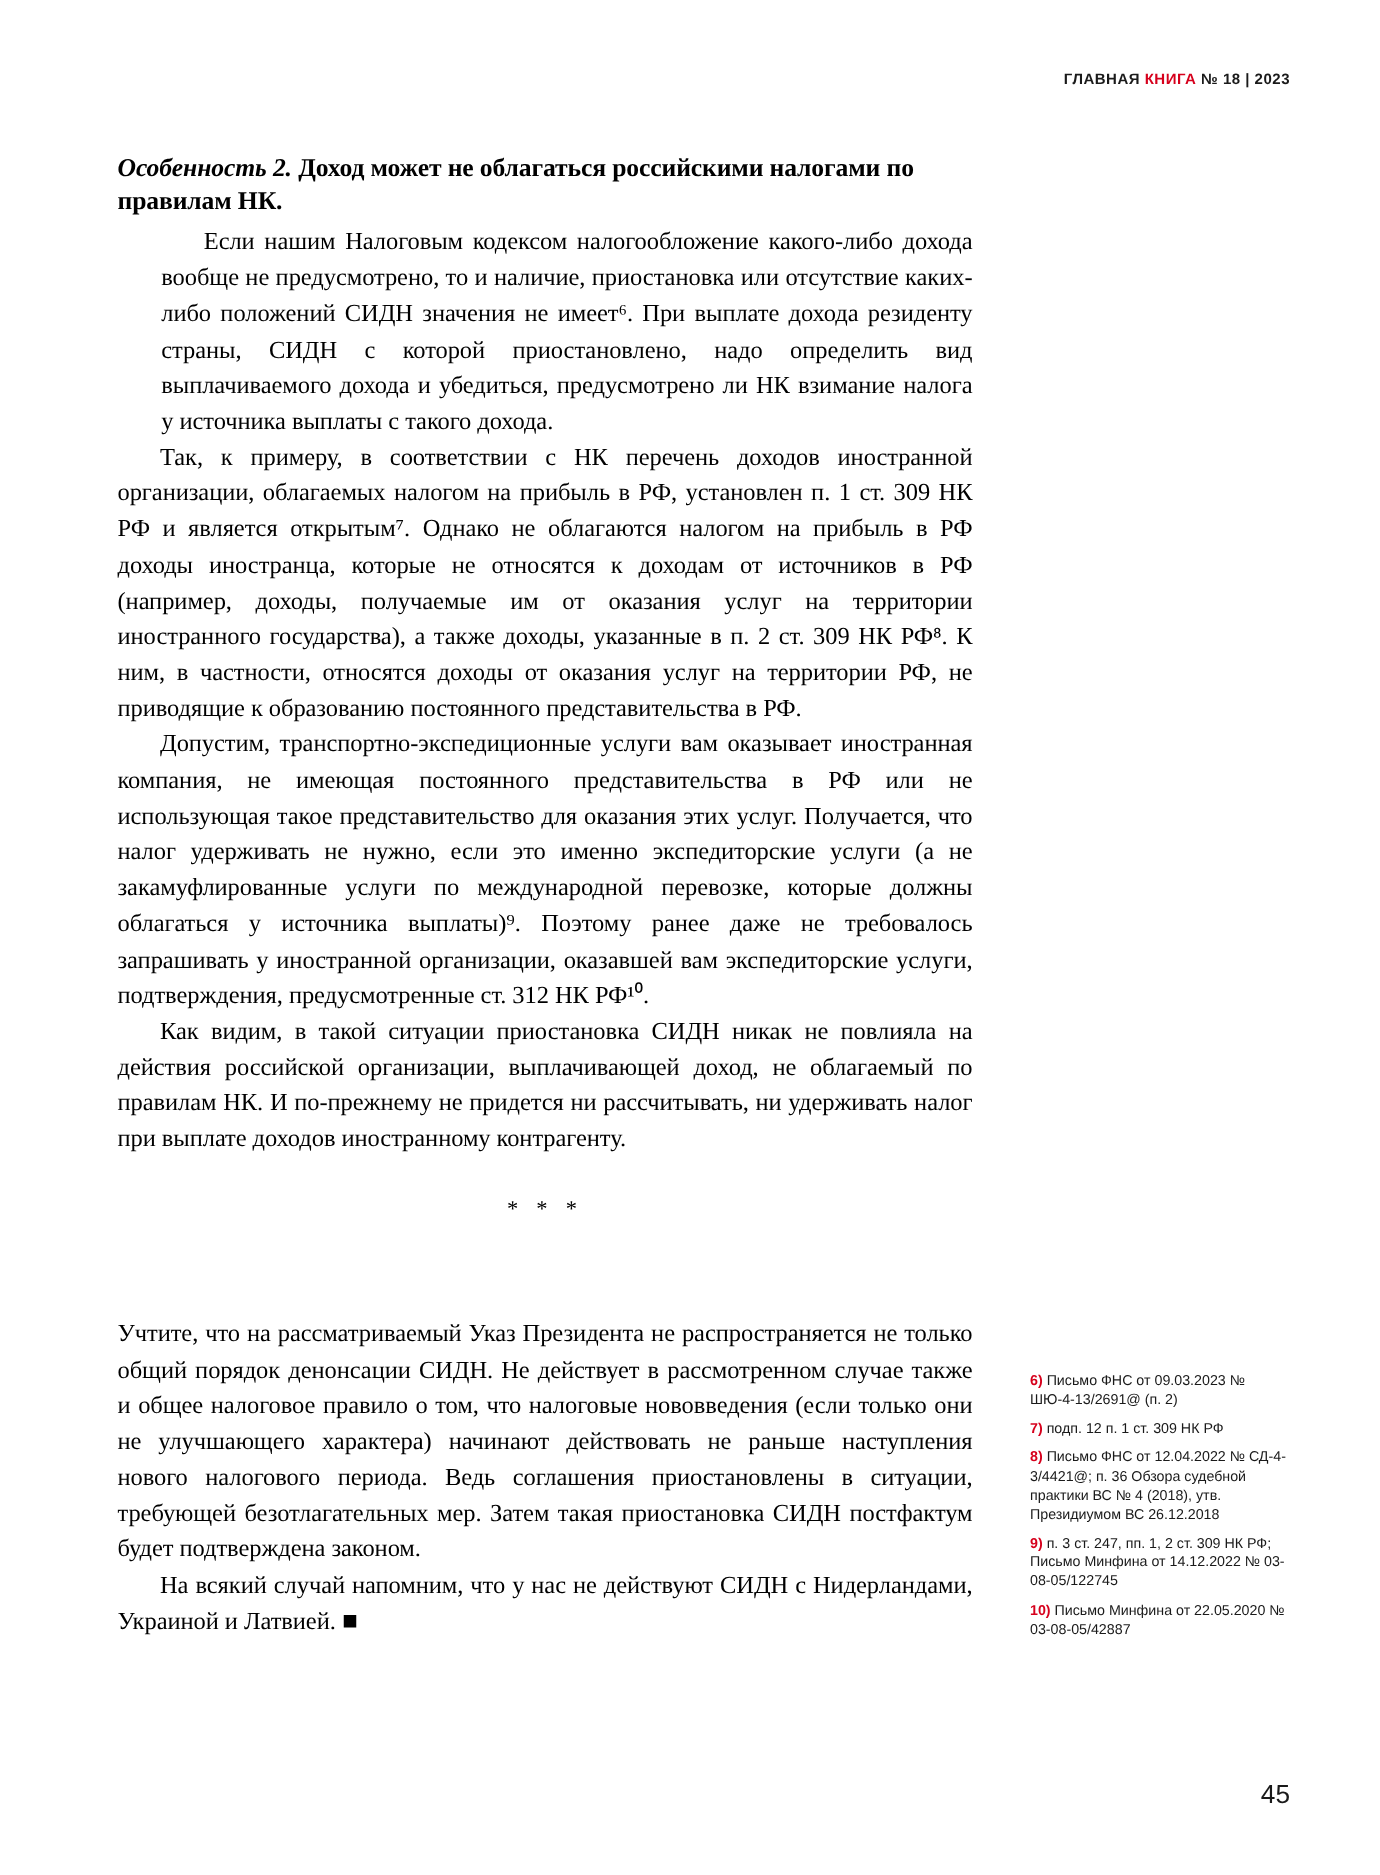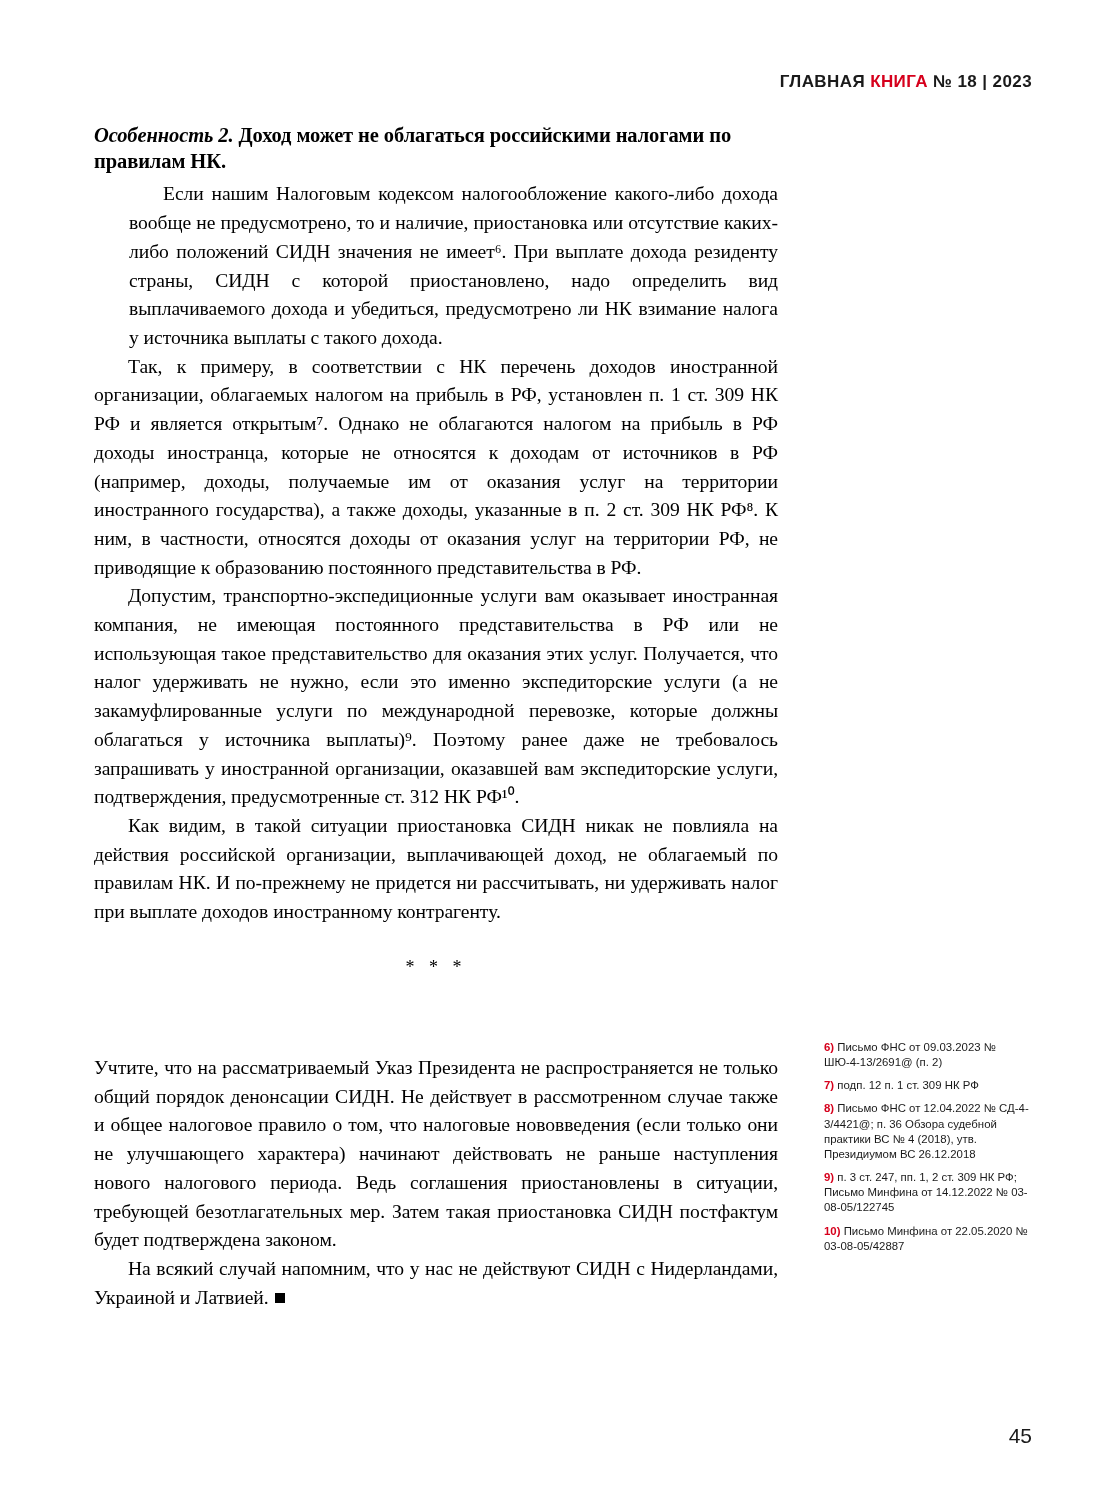--- a/index.html
+++ b/index.html
@@ -13,24 +13,24 @@
     height: 1500px;
     background: #ffffff;
     font-family: "Liberation Serif", serif;
     color: #000000;
     overflow: hidden;
   }
 
   
   .masthead {
     position: absolute;
-    top: 72px;
+    top: 56px;
     right: 72px;
     font-family: "Liberation Sans", sans-serif;
-    font-size: 17px;
+    font-size: 12px;
     font-weight: bold;
     letter-spacing: 0.4px;
     white-space: nowrap;
   }
   .masthead .mg-main { color: #1a1a1a; }
   .masthead .mg-kniga { color: #d6001c; }
   .masthead .mg-issue { color: #1a1a1a; }
 
   
   .main-col {
@@ -84,21 +84,21 @@
     height: 10px;
     background: #000;
     margin-left: 6px;
     vertical-align: 1px;
   }
 
   
   .notes {
     position: absolute;
     left: 824px;
-    top: 1040px;
+    top: 1098px;
     width: 208px;
     font-family: "Liberation Sans", sans-serif;
     font-size: 11.4px;
     line-height: 1.33;
     color: #1a1a1a;
   }
   .note { margin-bottom: 8px; }
   .note .num {
     font-weight: bold;
     color: #d6001c;

